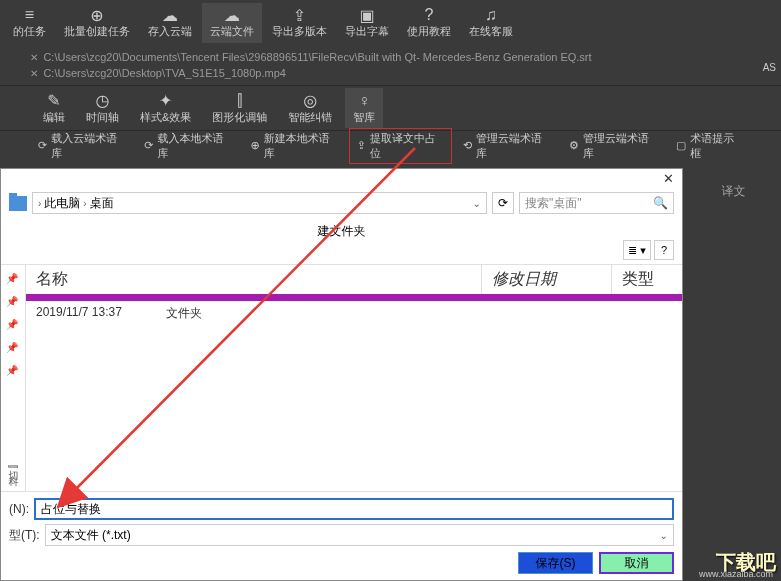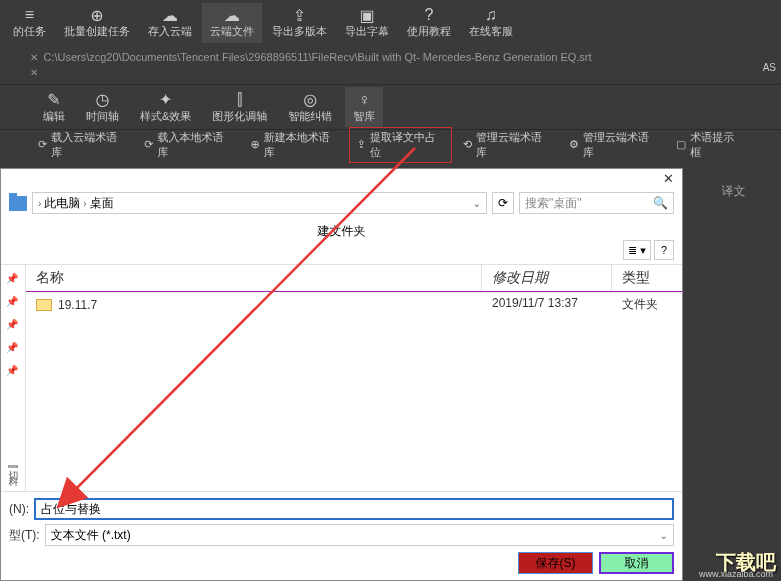--- a/index.html
+++ b/index.html
@@ -40,40 +40,40 @@
 .new-folder { cursor: pointer; }
 .view-btns { margin-left: auto; display: flex; gap: 3px; }
 .view-btn { width: 28px; height: 20px; border: 1px solid #ccc; display: flex; align-items: center; justify-content: center; font-size: 11px; cursor: pointer; }
 
 .dlg-body { flex: 1; display: flex; border-top: 1px solid #e0e0e0; overflow: hidden; }
 .dlg-sidebar { width: 25px; border-right: 1px solid #e0e0e0; padding: 8px 3px; font-size: 11px; color: #555; display: flex; flex-direction: column; gap: 12px; align-items: center; }
 .pin { color: #777; font-size: 10px; }
 .quick-label { writing-mode: vertical-rl; font-size: 10px; margin-top: auto; margin-bottom: 15px; }
 
 .dlg-list { flex: 1; position: relative; }
-.list-header { display: flex; font-size: 14px; color: #333; border-bottom: 1px solid #a21caf; }
+.list-header { display: flex; font-size: 16px; color: #333; border-bottom: 7px solid #a21caf; }
 .col-name { flex: 1; padding: 4px 10px; border-right: 1px solid #e0e0e0; }
 .col-date { width: 130px; padding: 4px 10px; border-right: 1px solid #e0e0e0; font-style: italic; }
 .col-type { width: 70px; padding: 4px 10px; }
 .list-row { display: flex; font-size: 12px; color: #333; padding: 2px 0; }
 .row-name { flex: 1; padding: 2px 10px; display: flex; align-items: center; gap: 6px; }
 .row-date { width: 130px; padding: 2px 10px; }
 .row-type { width: 70px; padding: 2px 10px; }
 .folder-small { width: 16px; height: 12px; background: #fce28a; border: 1px solid #d9a93f; position: relative; }
 
 .dlg-footer { border-top: 1px solid #e0e0e0; padding: 6px 8px; }
 .field-row { display: flex; align-items: center; gap: 5px; margin-bottom: 4px; font-size: 12px; }
 .field-label { color: #333; white-space: nowrap; }
 .field-input { flex: 1; height: 22px; border: 1px solid #4a90d9; padding: 0 5px; font-size: 12px; }
 .field-input.highlighted { border: 2px solid #2a6fc9; }
 .field-select { flex: 1; height: 22px; border: 1px solid #ccc; padding: 0 5px; font-size: 12px; display: flex; align-items: center; }
 .sel-arrow { margin-left: auto; color: #666; font-size: 10px; }
 .btn-row { display: flex; justify-content: flex-end; gap: 6px; margin-top: 6px; }
 .dlg-btn { width: 75px; height: 22px; border: 2px solid #6d28d9; background: #86efac; font-size: 12px; cursor: pointer; display: flex; align-items: center; justify-content: center; }
-.dlg-btn.primary { border: 1px solid #4a90d9; background: #b91c1c; margin-left: 15px; }
+.dlg-btn.primary { border: 1px solid #4a90d9; background: #1d4ed8; margin-left: 15px; }
 
 .red-arrow { position: absolute; left: 0; top: 0; width: 781px; height: 581px; pointer-events: none; z-index: 100; }
 
 .watermark { position: absolute; right: 5px; bottom: 5px; color: #fef9c3; font-size: 20px; font-weight: bold; z-index: 200; text-shadow: 1px 1px 2px #000; }
 .watermark-sub { position: absolute; right: 8px; bottom: 2px; color: #ccc; font-size: 9px; z-index: 200; }
 </style>
 </head>
 <body>
 
 <div class="toolbar-row1">
@@ -111,20 +111,21 @@
     </div>
 </div>
 
 <div class="file-tabs">
   <div class="file-tab">
       <span class="x">✕</span>
       <span>C:\Users\zcg20\Documents\Tencent Files\2968896511\FileRecv\Built with Qt- Mercedes-Benz Generation EQ.srt</span>
     </div>
   <div class="file-tab">
       <span class="x">✕</span>
+      <span>C:\Users\zcg20\Desktop\TVA_S1E15_1080p.mp4</span>
     </div>
 </div>
 <div class="as-label">AS</div>
 
 <div class="toolbar-row2">
   <div class="tool-btn">
       <span class="ic">✎</span>
       <span>编辑</span>
     </div>
   <div class="tool-btn">
@@ -217,24 +218,20 @@
       <span class="pin">📌</span>
       <span class="quick-label">一切 [科</span>
     </div>
     <div class="dlg-list">
       <div class="list-header">
         <div class="col-name">名称</div>
         <div class="col-date">修改日期</div>
         <div class="col-type">类型</div>
       </div>
       <div class="list-row">
-        <div class="row-name">
-            <div class="folder-small"></div>
-            <span>19.11.7</span>
-          </div>
         <div class="row-date">2019/11/7 13:37</div>
         <div class="row-type">文件夹</div>
       </div>
     </div>
   </div>
   <div class="dlg-footer">
     <div class="field-row">
       <span class="field-label">(N):</span>
       <input class="field-input highlighted" value="占位与替换" style="">
     </div>

